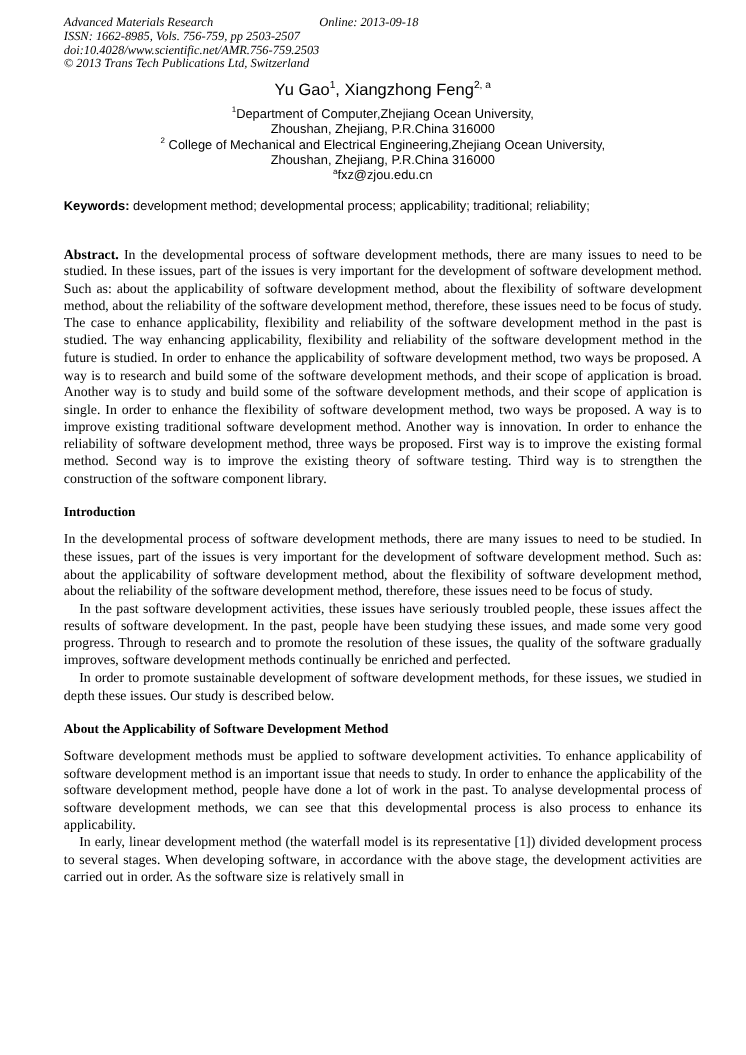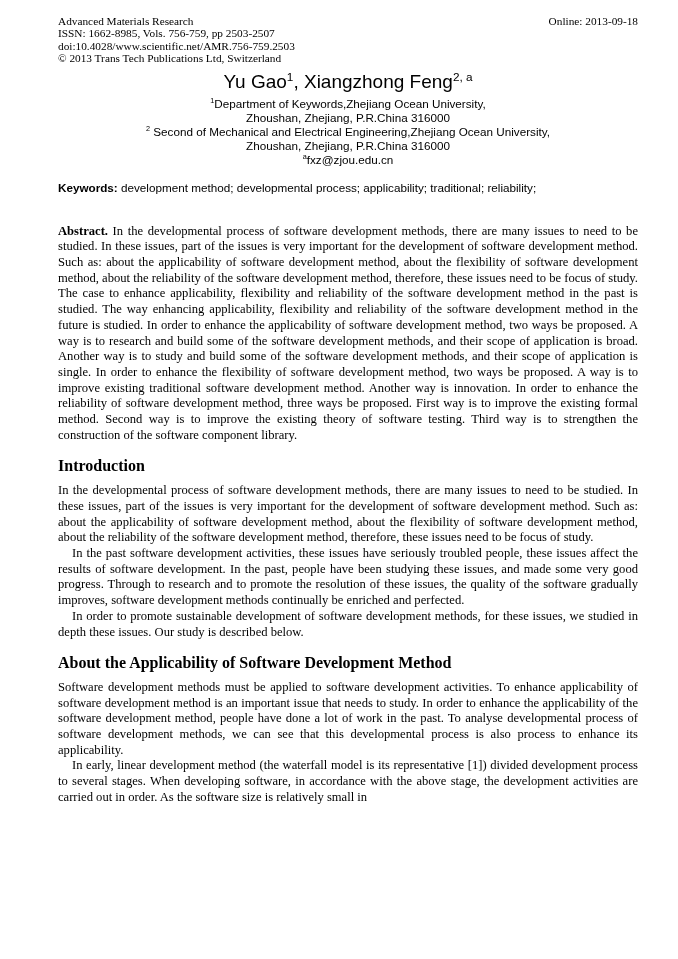--- a/index.html
+++ b/index.html
@@ -9,40 +9,41 @@
     box-sizing:border-box;
     background:#ffffff;
     color:#000000;
     padding:15px 40px 0 58px;
     font-family:"Liberation Serif", serif;
     overflow:hidden;
   }
   
   .pub-header {
     display:flex;
-    justify-content:space-between;
+    justify-content:flex-start;
     align-items:flex-start;
+    font-style:italic;
     font-size:11.3px;
     line-height:12.4px;
   }
   .pub-left { white-space:nowrap; }
   .pub-right { white-space:nowrap; }
 
   
   .title {
     font-family:"Liberation Sans", sans-serif;
     font-weight:bold;
     font-size:15.5px;
     line-height:19px;
     text-align:center;
     margin:19px 10px 0 10px;
   }
   .authors {
     font-family:"Liberation Sans", sans-serif;
-    font-size:19px;
+    font-size:15px;
     line-height:17px;
     text-align:center;
     margin-top:8px;
   }
   sup {
     font-size:0.62em;
     line-height:0;
     vertical-align:super;
   }
   .affiliations {
@@ -67,21 +68,21 @@
   
   .abstract, .body-p {
     font-size:12.6px;
     line-height:15.7px;
     text-align:justify;
     margin:0;
   }
   .abstract { margin-top:29px; }
   .abstract .abs-label { font-weight:bold; }
   .section-heading {
-    font-size:16px;
+    font-size:12px;
     line-height:15.7px;
     font-weight:bold;
     margin:15px 0 9px 0;
     text-align:left;
   }
   .indent { text-indent:14px; }
 </style>
 </head>
 <body>
 
@@ -96,23 +97,23 @@
     </div>
     <div class="pub-right">Online: 2013-09-18</div>
   </header>
 
 
   <div class="authors">
     <span>Yu Gao</span><sup>1</sup><span>, </span><span>Xiangzhong Feng</span><sup>2, a</sup>
   </div>
 
   <div class="affiliations">
-    <p class="affil-line"><sup>1</sup><span>Department of Keywords,Zhejiang Ocean University,</span></p>
+    <p class="affil-line"><sup>1</sup><span>Department of Computer,Zhejiang Ocean University,</span></p>
     <p class="affil-line">Zhoushan, Zhejiang, P.R.China 316000</p>
-    <p class="affil-line"><sup>2</sup><span> Second of Mechanical and Electrical Engineering,Zhejiang Ocean University,</span></p>
+    <p class="affil-line"><sup>2</sup><span> College of Mechanical and Electrical Engineering,Zhejiang Ocean University,</span></p>
     <p class="affil-line">Zhoushan, Zhejiang, P.R.China 316000</p>
     <p class="affil-line"><sup>a</sup><span>fxz@zjou.edu.cn</span></p>
   </div>
 
   <div class="keywords">
     <span class="kw-label">Keywords:</span><span> development method; developmental process; applicability; traditional; reliability;</span>
   </div>
 
   <p class="abstract">
     <span class="abs-label">Abstract.</span><span> In the developmental process of software development methods, there are many issues to need to be studied. In these issues, part of the issues is very important for the development of software development method. Such as: about the applicability of software development method, about the flexibility of software development method, about the reliability of the software development method, therefore, these issues need to be focus of study. The case to enhance applicability, flexibility and reliability of the software development method in the past is studied. The way enhancing applicability, flexibility and reliability of the software development method in the future is studied. In order to enhance the applicability of software development method, two ways be proposed. A way is to research and build some of the software development methods, and their scope of application is broad. Another way is to study and build some of the software development methods, and their scope of application is single. In order to enhance the flexibility of software development method, two ways be proposed. A way is to improve existing traditional software development method. Another way is innovation. In order to enhance the reliability of software development method, three ways be proposed. First way is to improve the existing formal method. Second way is to improve the existing theory of software testing. Third way is to strengthen the construction of the software component library.</span>

